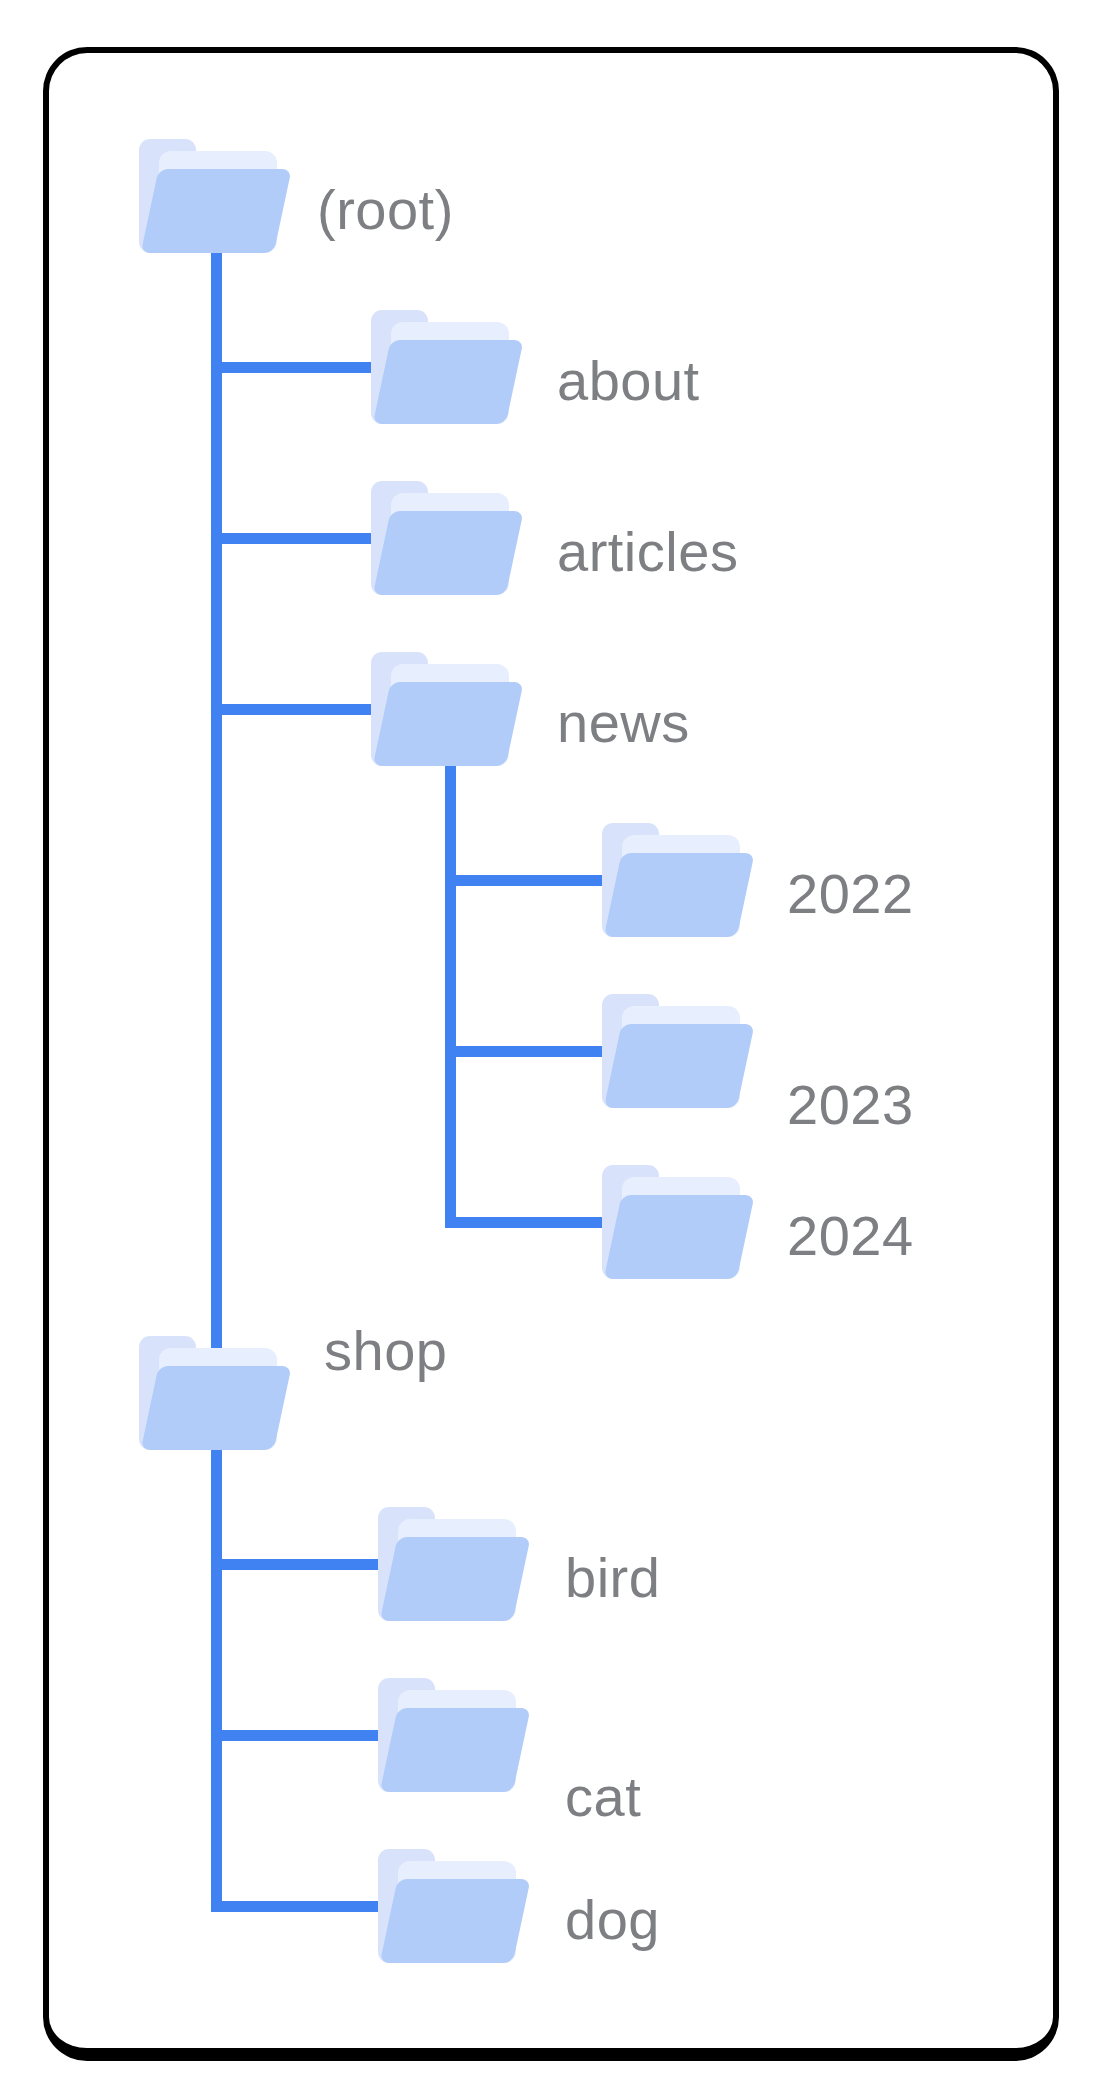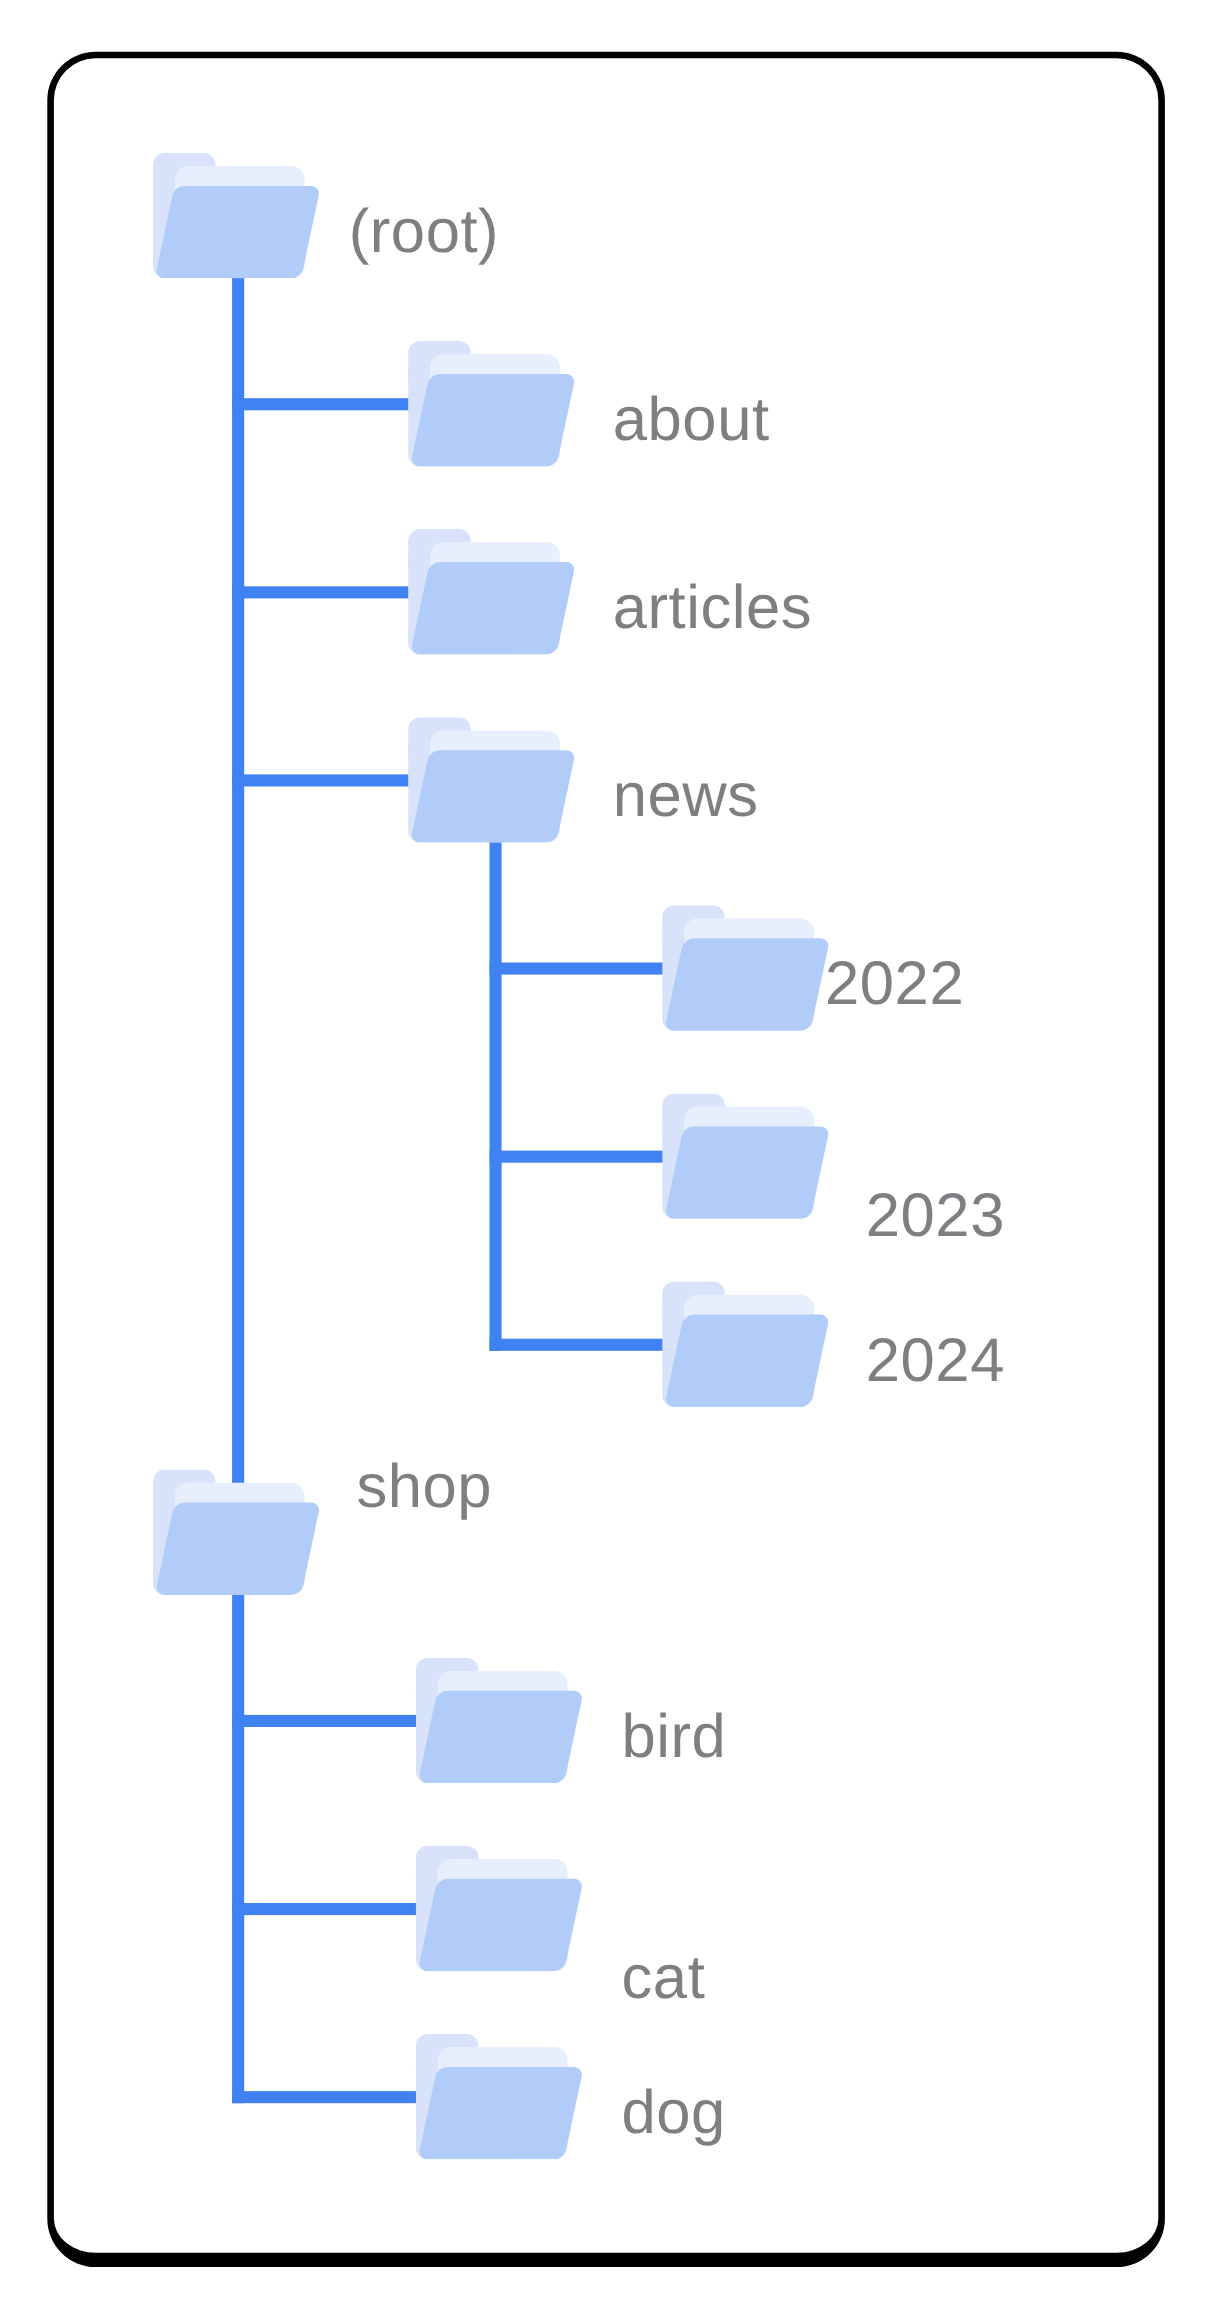--- a/index.html
+++ b/index.html
@@ -120,21 +120,21 @@
     <div class="node" style="left:329px;top:1796px;">
       <svg>
           <use href="#folder-glyph"></use>
         </svg>
     </div>
 
     <div class="node-label" style="left:268px;top:129px;">(root)</div>
     <div class="node-label" style="left:508px;top:300px;">about</div>
     <div class="node-label" style="left:508px;top:471px;">articles</div>
     <div class="node-label" style="left:508px;top:642px;">news</div>
-    <div class="node-label" style="left:701px;top:813px;text-align:center;">2022</div>
+    <div class="node-label" style="left:738px;top:813px;text-align:center;">2022</div>
     <div class="node-label" style="left:738px;top:1024px;">2023</div>
     <div class="node-label" style="left:738px;top:1155px;text-align:center;">2024</div>
     <div class="node-label" style="left:275px;top:1270px;">shop</div>
     <div class="node-label" style="left:516px;top:1497px;">bird</div>
     <div class="node-label" style="left:516px;top:1716px;">cat</div>
     <div class="node-label" style="left:516px;top:1839px;">dog</div>
 
   </div>
 </div>
 

